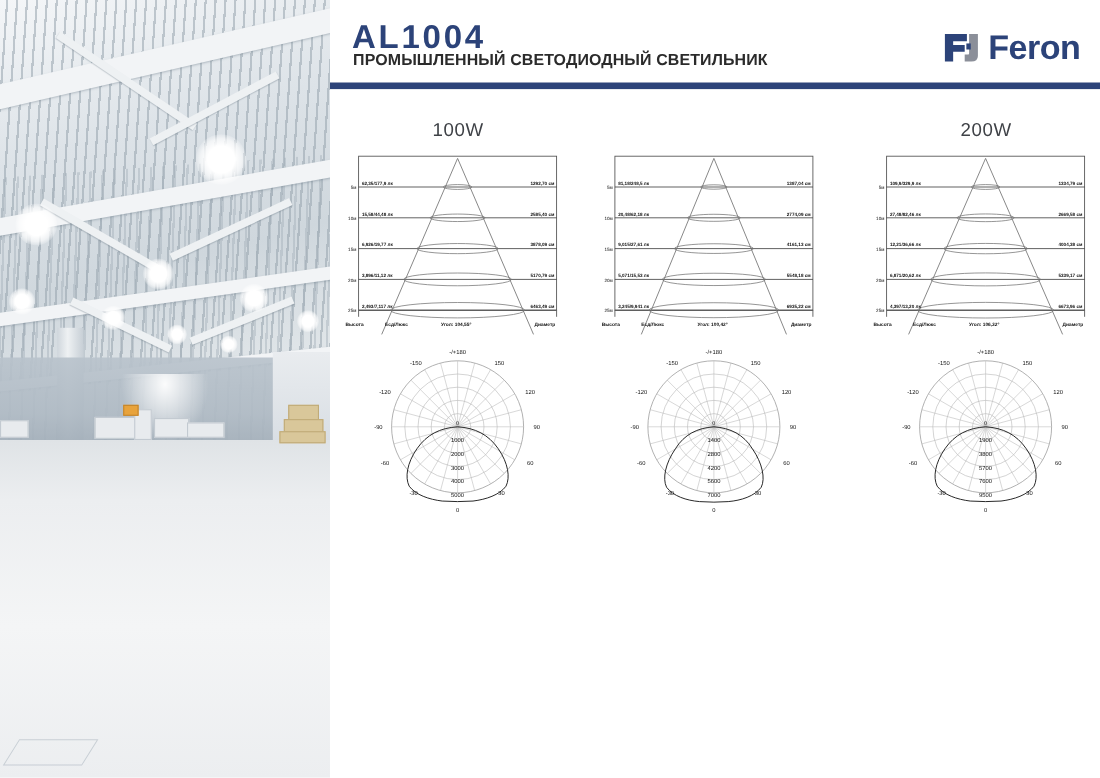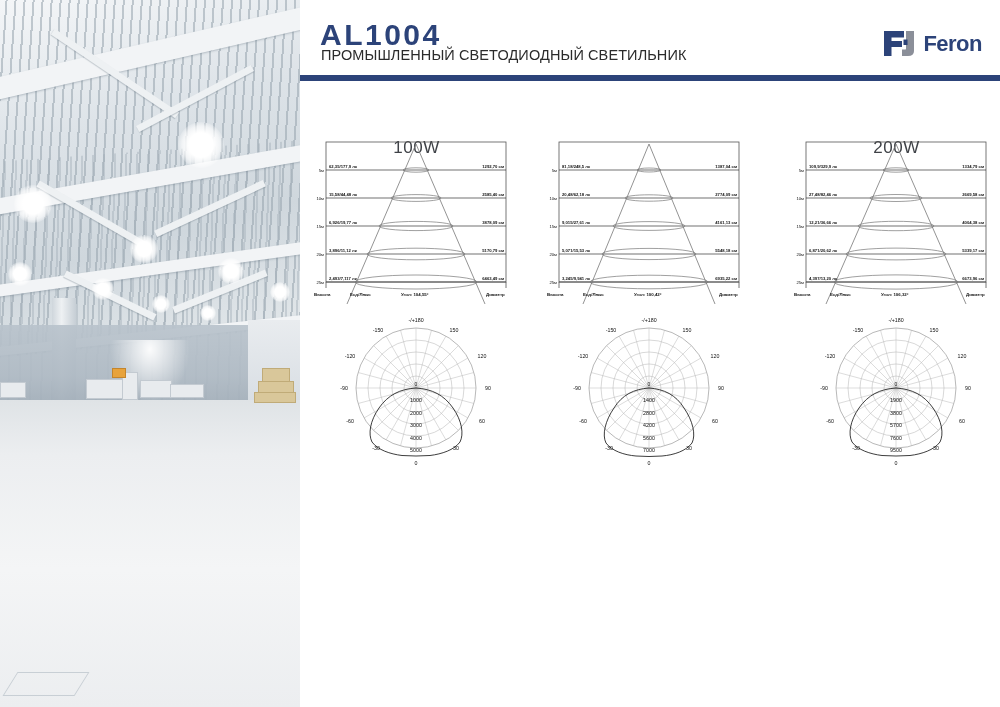--- a/index.html
+++ b/index.html
@@ -77,35 +77,35 @@
   .m2{left:122px;top:372px;width:14px;height:26px;}
   .m3{left:140px;top:380px;width:30px;height:16px;}
   .m4{left:170px;top:384px;width:32px;height:12px;}
   .m5{left:112px;top:368px;width:12px;height:8px;background:#e8a33c;border-color:#c4852c;}
   .m6{left:0px;top:382px;width:24px;height:14px;}
 
   
   .header{position:absolute;left:300px;top:0;width:700px;height:78px;background:#fff;}
   .model{position:absolute;left:20px;top:18px;font-size:30px;font-weight:bold;
     letter-spacing:2.5px;color:#2c4379;}
-  .subtitle{position:absolute;left:21px;top:47px;font-size:14.5px;font-weight:normal;
+  .subtitle{position:absolute;left:21px;top:47px;font-size:14.5px;font-weight:bold;
     letter-spacing:.1px;color:#2b2b2b;}
   .rule{position:absolute;left:300px;top:75px;width:700px;height:6px;background:#2c4379;}
 
   .logo{position:absolute;right:18px;top:26px;height:34px;display:flex;align-items:center;}
   .logo .mark{position:relative;width:34px;height:31px;margin-right:7px;}
-  .logo .wordmark{font-size:22px;font-weight:bold;color:#2c4379;letter-spacing:-.5px;line-height:31px;}
+  .logo .wordmark{font-size:31px;font-weight:bold;color:#2c4379;letter-spacing:-.5px;line-height:31px;}
 
   
   .charts{position:absolute;left:300px;top:84px;width:700px;height:420px;}
   .col3{position:absolute;top:0;width:233px;height:420px;}
   .col3.a{left:0;} .col3.b{left:233px;} .col3.c{left:480px;}
 
   .ctitle{position:absolute;top:25px;left:0;width:233px;text-align:center;
-    font-size:17px;color:#3f4247;font-weight:normal;letter-spacing:.5px;margin-top:29px;}
+    font-size:17px;color:#3f4247;font-weight:normal;letter-spacing:.5px;}
 
   .beamwrap{position:absolute;left:0;top:52px;width:233px;height:170px;}
   .polarwrap{position:absolute;left:0;top:224px;width:233px;height:180px;}
   svg{display:block;overflow:visible;}
   .lbl{font-family:"Liberation Sans",sans-serif;}
 </style>
 </head>
 <body>
 
 <div class="page">

